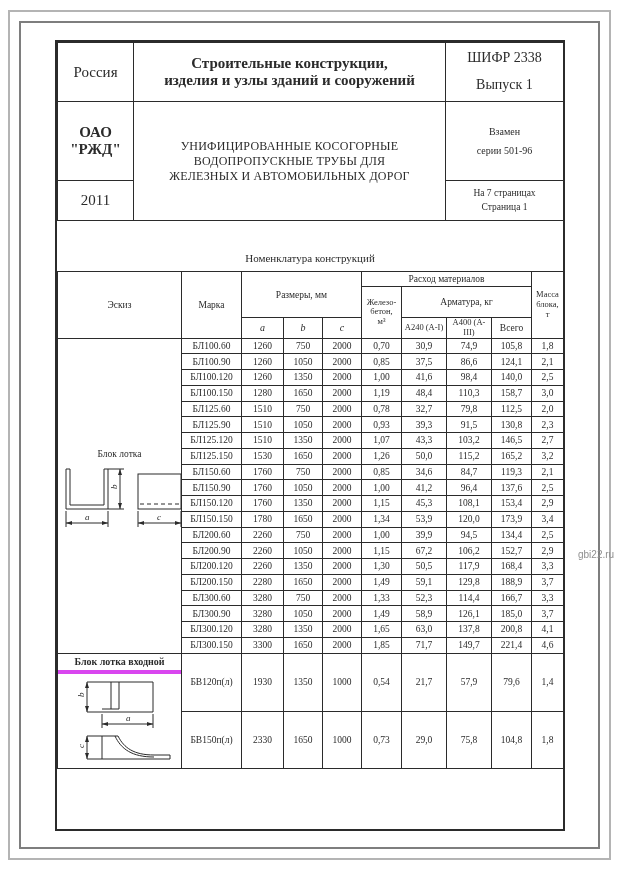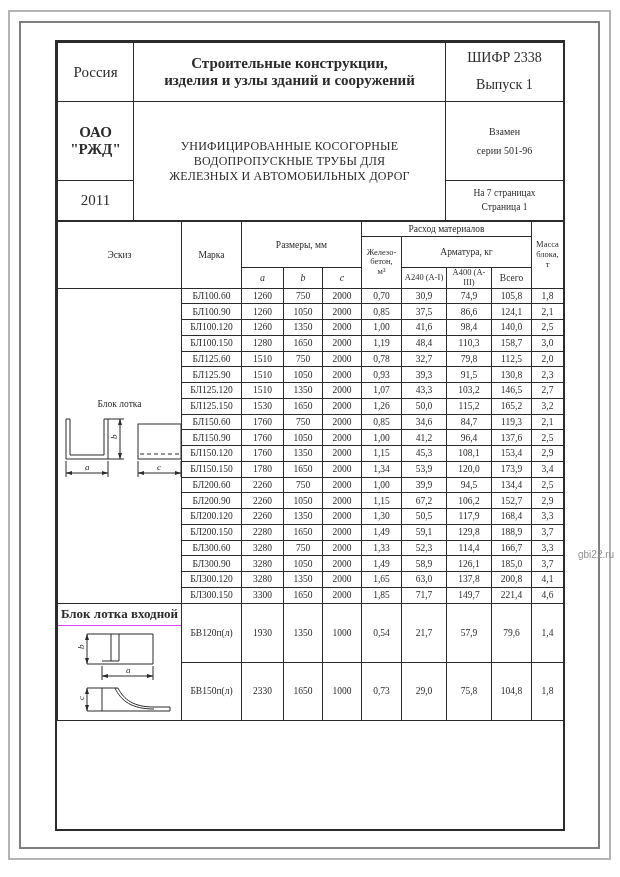--- a/index.html
+++ b/index.html
@@ -28,22 +28,22 @@
   
   .main th{font-size:9.5px;margin-top:48px;}
   .main th.sm{font-size:8.5px;line-height:1.15;}
   .main th.dim{font-style:italic;font-size:10px;}
   .main td{font-size:9.5px;}
   .bl-row td{height:14.75px;}
   .bv-row-1 td{height:53px;}
   .bv-row-2 td{height:51px;}
   .sketch-cell{vertical-align:middle;}
   .sketch-label{font-size:9.5px;margin-bottom:2px;}
-  .bv-title{font-size:13px;font-weight:bold;border-bottom:1px solid #d946ef;
-        padding:2px 0 3px;}
+  .bv-title{font-size:10px;font-weight:bold;border-bottom:4px solid #d946ef;
+        padding:2px 16px 3px;}
   .sk-wrap{padding-top:18px;}
   svg{display:block;margin:0 auto;}
   .sk line,.sk path,.sk rect{stroke:#2b2b2b;stroke-width:1;fill:none;}
   .sk polygon{fill:#2b2b2b;stroke:none;}
   .sk text{font-family:"Liberation Serif",serif;font-size:9px;font-style:italic;
         fill:#2b2b2b;stroke:none;}
   .watermark{position:absolute;left:578px;top:549px;font-family:Liberation Sans, sans-serif;
         font-size:10px;color:#8f8f8f;}
 </style>
 </head>
@@ -77,20 +77,21 @@
 серии 501-96</td>
       </tr>
       <tr style="height:40px">
         <td>2011</td>
         <td class="pages ml">На 7 страницах
 Страница 1</td>
       </tr>
     </tbody>
       </table>
 
+    <div class="band">Номенклатура конструкций</div>
 
     <table class="main">
       <colgroup>
         <col style="width:124px">
           <col style="width:60px">
           <col style="width:42px">
         <col style="width:39px">
           <col style="width:39px">
           <col style="width:40px">
         <col style="width:45px">

